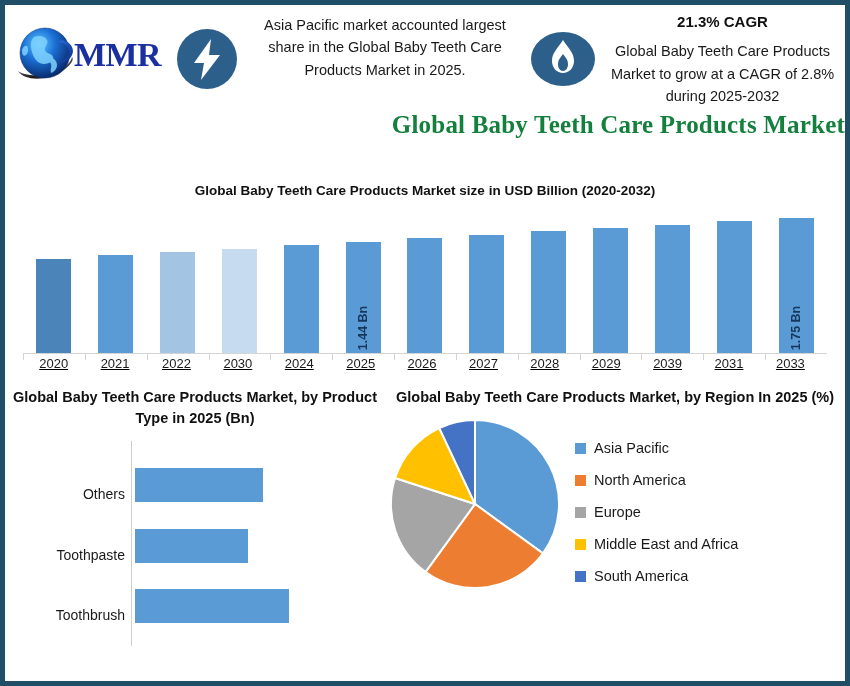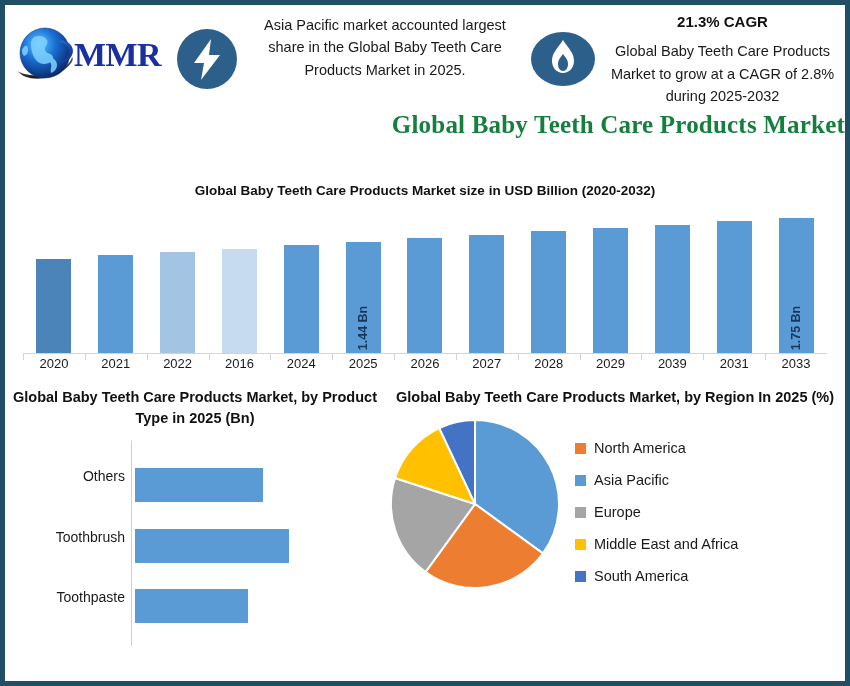--- a/index.html
+++ b/index.html
@@ -97,21 +97,21 @@
   }
   .bar .bar-inline-label{
     position:absolute;
     left:50%;bottom:18px;
     transform:translateX(-50%) rotate(-90deg);
     transform-origin:center;
     white-space:nowrap;
     font-size:12.5px;font-weight:bold;color:#16375c;
   }
   #bar-xlabels{
-    position:absolute;left:0;right:0;bottom:0;height:20px;display:flex;
+    position:absolute;left:0;right:6px;bottom:0;height:20px;display:flex;text-decoration:underline;
   }
   .bar-xlabel{
     flex:1 1 0;text-align:center;font-size:13px;color:#1a1a1a;
   }
 
   
   #lower{
     position:absolute;left:0;top:382px;width:840px;height:296px;
     display:flex;
   }
@@ -129,21 +129,21 @@
     margin:12px 58px 0 16px;
     height:205px;
   }
   #hbar-axis{
     position:absolute;left:110px;top:0;bottom:0;width:1px;background:#cfcfcf;
   }
   #hbar-rows{
     position:absolute;left:0;right:0;top:14px;bottom:10px;
     display:flex;flex-direction:column;justify-content:space-around;
   }
-  .hbar-row{display:flex;align-items:flex-start;height:34px;}
+  .hbar-row{display:flex;align-items:flex-end;height:34px;}
   .hbar-label{
     width:104px;text-align:right;padding-right:10px;
     font-size:14px;color:#1a1a1a;
   }
   .hbar-track{flex:1 1 auto;height:100%;position:relative;}
   .hbar-fill{
     position:absolute;left:0;top:0;height:100%;
     background:#5b9bd5;
   }
 
@@ -297,21 +297,21 @@
             <div class="bar" style="height: 92.1053%; background: rgb(91, 155, 213);">
               <span class="bar-inline-label">1.75 Bn</span>
             </div>
           </div>
         </div>
       <div id="bar-baseline"></div>
       <div id="bar-xlabels">
           <div class="bar-xlabel">2020</div>
           <div class="bar-xlabel">2021</div>
           <div class="bar-xlabel">2022</div>
-          <div class="bar-xlabel">2016</div>
+          <div class="bar-xlabel">2030</div>
           <div class="bar-xlabel">2024</div>
           <div class="bar-xlabel">2025</div>
           <div class="bar-xlabel">2026</div>
           <div class="bar-xlabel">2027</div>
           <div class="bar-xlabel">2028</div>
           <div class="bar-xlabel">2029</div>
           <div class="bar-xlabel">2039</div>
           <div class="bar-xlabel">2031</div>
           <div class="bar-xlabel">2033</div>
         </div>
@@ -325,57 +325,57 @@
       <div id="hbar-plot">
         <div id="hbar-axis"></div>
         <div id="hbar-rows">
             <div class="hbar-row">
               <div class="hbar-label">Others</div>
               <div class="hbar-track">
                 <div class="hbar-fill" style="width: 66.6667%; background: rgb(91, 155, 213);"></div>
               </div>
             </div>
             <div class="hbar-row">
+              <div class="hbar-label">Toothpaste</div>
+              <div class="hbar-track">
+                <div class="hbar-fill" style="width: 58.6667%; background: rgb(91, 155, 213);"></div>
+              </div>
+            </div>
+            <div class="hbar-row">
               <div class="hbar-label">Toothbrush</div>
               <div class="hbar-track">
                 <div class="hbar-fill" style="width: 80%; background: rgb(91, 155, 213);"></div>
-              </div>
-            </div>
-            <div class="hbar-row">
-              <div class="hbar-label">Toothpaste</div>
-              <div class="hbar-track">
-                <div class="hbar-fill" style="width: 58.6667%; background: rgb(91, 155, 213);"></div>
               </div>
             </div>
           </div>
       </div>
     </div>
 
     <div id="pie-panel">
       <div class="panel-title">Global Baby Teeth Care Products Market, by Region In 2025 (%)</div>
       <div id="pie-area">
         <div id="pie-holder">
           <svg id="pie-svg" width="168" height="172" viewBox="0 0 168 172">
               <path d="M 84 86 L 84 2 A 84 84 0 0 1 151.9574275274956 135.37396119256772 Z" fill="#5b9bd5" stroke="#ffffff" stroke-width="2"></path>
               <path d="M 84 86 L 151.9574275274956 135.37396119256772 A 84 84 0 0 1 34.626038807432266 153.95742752749558 Z" fill="#ed7d31" stroke="#ffffff" stroke-width="2"></path>
               <path d="M 84 86 L 34.626038807432266 153.95742752749558 A 84 84 0 0 1 4.111252631207108 60.04257247250439 Z" fill="#a5a5a5" stroke="#ffffff" stroke-width="2"></path>
               <path d="M 84 86 L 4.111252631207108 60.04257247250439 A 84 84 0 0 1 48.23453950853387 9.994527592854368 Z" fill="#ffc000" stroke="#ffffff" stroke-width="2"></path>
               <path d="M 84 86 L 48.23453950853387 9.994527592854368 A 84 84 0 0 1 83.99999999999999 2 Z" fill="#4472c4" stroke="#ffffff" stroke-width="2"></path>
             </svg>
         </div>
         <div id="pie-legend">
             <div class="legend-row">
+              <span class="legend-swatch" style="background: rgb(91, 155, 213);"></span>
+              <span class="legend-label">Asia Pacific</span>
+            </div>
+            <div class="legend-row">
               <span class="legend-swatch" style="background: rgb(237, 125, 49);"></span>
               <span class="legend-label">North America</span>
             </div>
             <div class="legend-row">
-              <span class="legend-swatch" style="background: rgb(91, 155, 213);"></span>
-              <span class="legend-label">Asia Pacific</span>
-            </div>
-            <div class="legend-row">
               <span class="legend-swatch" style="background: rgb(165, 165, 165);"></span>
               <span class="legend-label">Europe</span>
             </div>
             <div class="legend-row">
               <span class="legend-swatch" style="background: rgb(255, 192, 0);"></span>
               <span class="legend-label">Middle East and Africa</span>
             </div>
             <div class="legend-row">
               <span class="legend-swatch" style="background: rgb(68, 114, 196);"></span>
               <span class="legend-label">South America</span>

